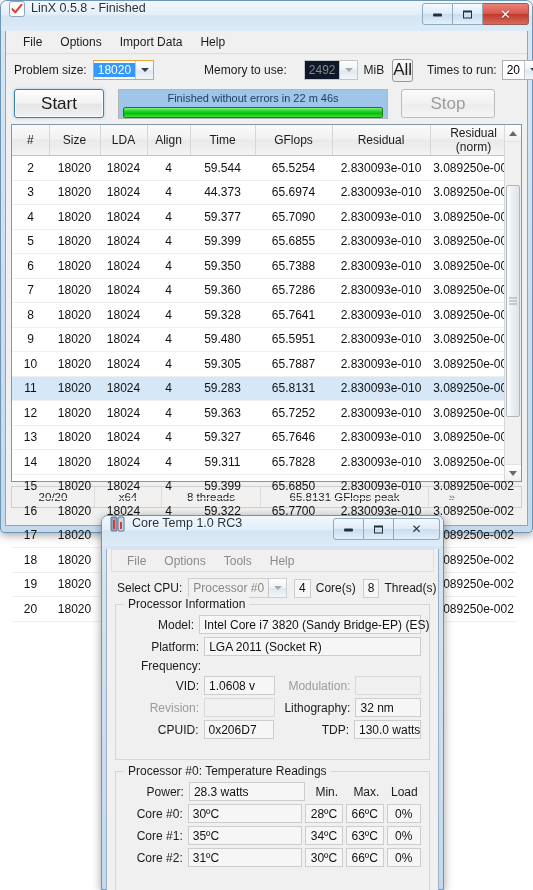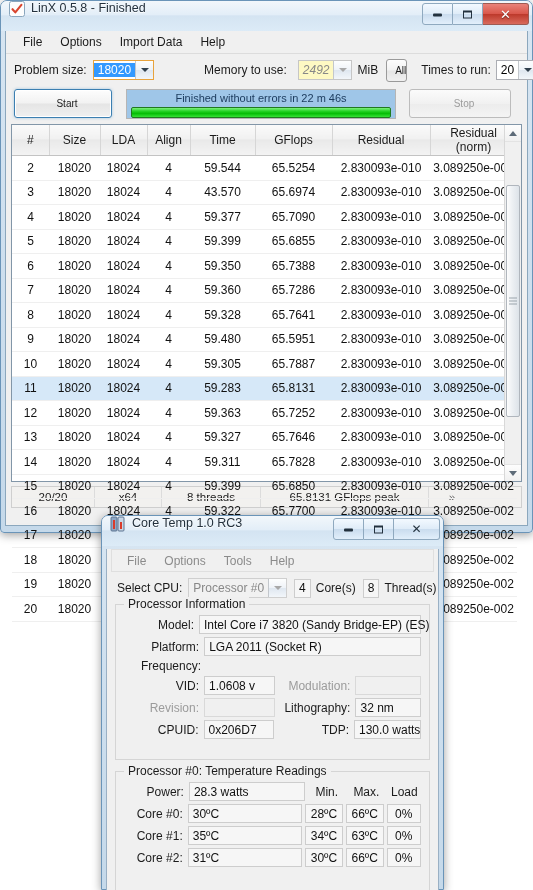--- a/index.html
+++ b/index.html
@@ -56,21 +56,21 @@
   .combo .val.dim{color:#888;}
   .combo .arrow{width:17px;height:18px;margin-left:auto;
     background:linear-gradient(to bottom,#fdfefe,#eff3f8 48%,#dfe7f0 52%,#f2f6fa);
     border-left:1px solid #c3c7cc;display:flex;align-items:center;justify-content:center;}
   .tri{width:0;height:0;border-left:4px solid transparent;border-right:4px solid transparent;
     border-top:4px solid #31404d;}
   .tri.dim{border-top-color:#a8a8a8;}
 
   .btn{border:1px solid #9a9a9a;border-radius:3px;
     background:linear-gradient(to bottom,#fdfdfd 0%,#f2f2f2 48%,#e5e5e5 52%,#f0f0f0 100%);
-    font-size:10px;color:#1b1b1b;display:inline-flex;align-items:center;justify-content:center;padding-left:8px;}
+    font-size:17px;color:#1b1b1b;display:inline-flex;align-items:center;justify-content:center;}
   .btn.dim{color:#9c9c9c;border-color:#bcbcbc;
     background:linear-gradient(to bottom,#fbfbfb,#f1f1f1 50%,#ececec 52%,#f4f4f4);}
   .btn.primary{border:1px solid #3c7fb1;box-shadow:inset 0 0 0 1px #fff, 0 0 3px rgba(60,140,200,.45);}
 
   
   .progwrap{border:1px solid #b5b5b5;background:#9fc6e8;position:relative;overflow:hidden;}
   .progtxt{font-size:11px;color:#1b3a5c;text-align:center;line-height:17px;}
   .progbar{height:9px;margin:0 4px 3px 4px;border:1px solid #1f7a1f;border-radius:2px;
     background:linear-gradient(to bottom,#7ef07e 0%,#27d427 35%,#06bd06 60%,#36e236 100%);}
 
@@ -161,21 +161,21 @@
 
     <div class="toolrow" style="height:26px;">
       <span class="lbl">Problem size:</span>
       <span class="combo focus" style="width:65px;margin-left:6px;">
         <span class="val sel">18020</span>
         <span class="arrow flat">
             <i class="tri"></i>
           </span>
       </span>
       <span class="lbl" style="margin-left:50px;">Memory to use:</span>
-      <span class="combo" style="width:66px;margin-left:11px;background:#fef9c3;border-color:#c6c6c6;font-style:italic;">
+      <span class="combo" style="width:66px;margin-left:17px;background:#0f172a;border-color:#c6c6c6;">
         <span class="val dim">2492</span>
         <span class="arrow">
             <i class="tri dim"></i>
           </span>
       </span>
       <span class="lbl" style="margin-left:5px;">MiB</span>
       <span class="btn" style="width:31px;height:21px;margin-left:8px;">All</span>
       <span class="lbl" style="margin-left:14px;">Times to run:</span>
       <span class="combo" style="width:48px;margin-left:5px;">
         <span class="val">20</span>
@@ -227,21 +227,21 @@
               <td>59.544</td>
               <td>65.5254</td>
               <td>2.830093e-010</td>
               <td>3.089250e-002</td>
             </tr>
             <tr>
               <td>3</td>
               <td>18020</td>
               <td>18024</td>
               <td>4</td>
-              <td>43.570</td>
+              <td>44.373</td>
               <td>65.6974</td>
               <td>2.830093e-010</td>
               <td>3.089250e-002</td>
             </tr>
             <tr>
               <td>4</td>
               <td>18020</td>
               <td>18024</td>
               <td>4</td>
               <td>59.377</td>

